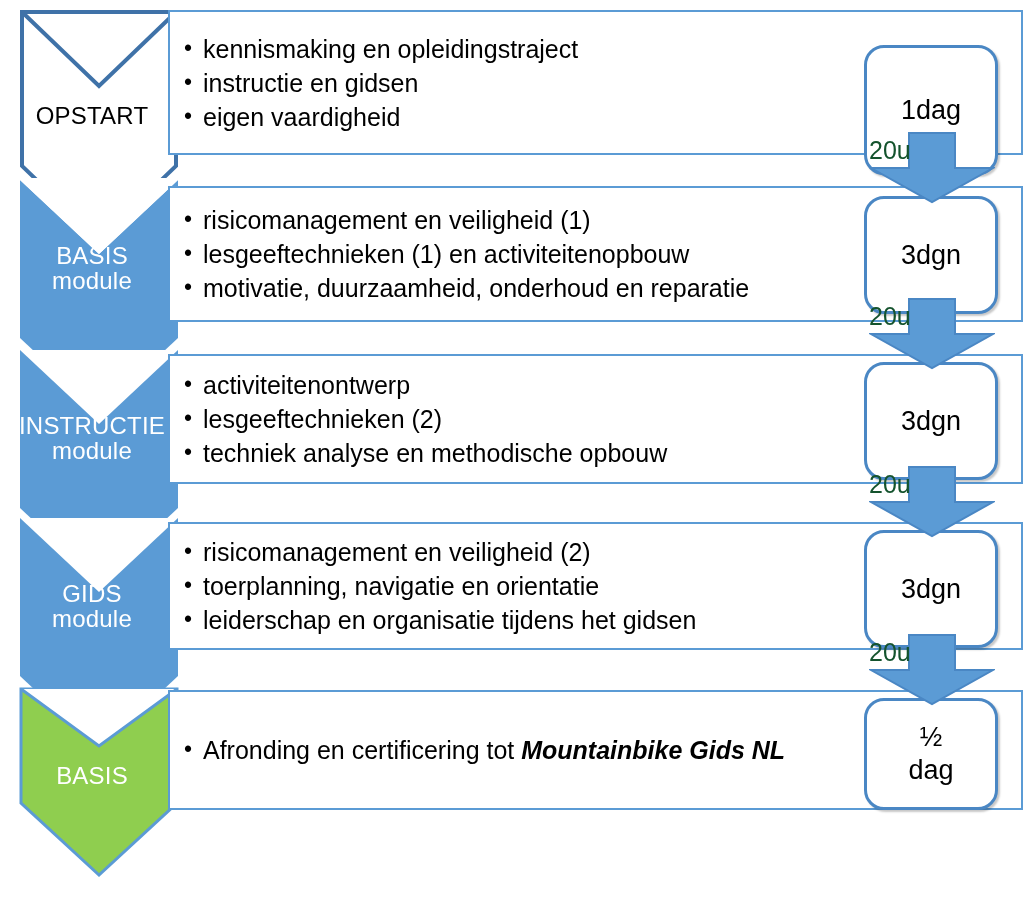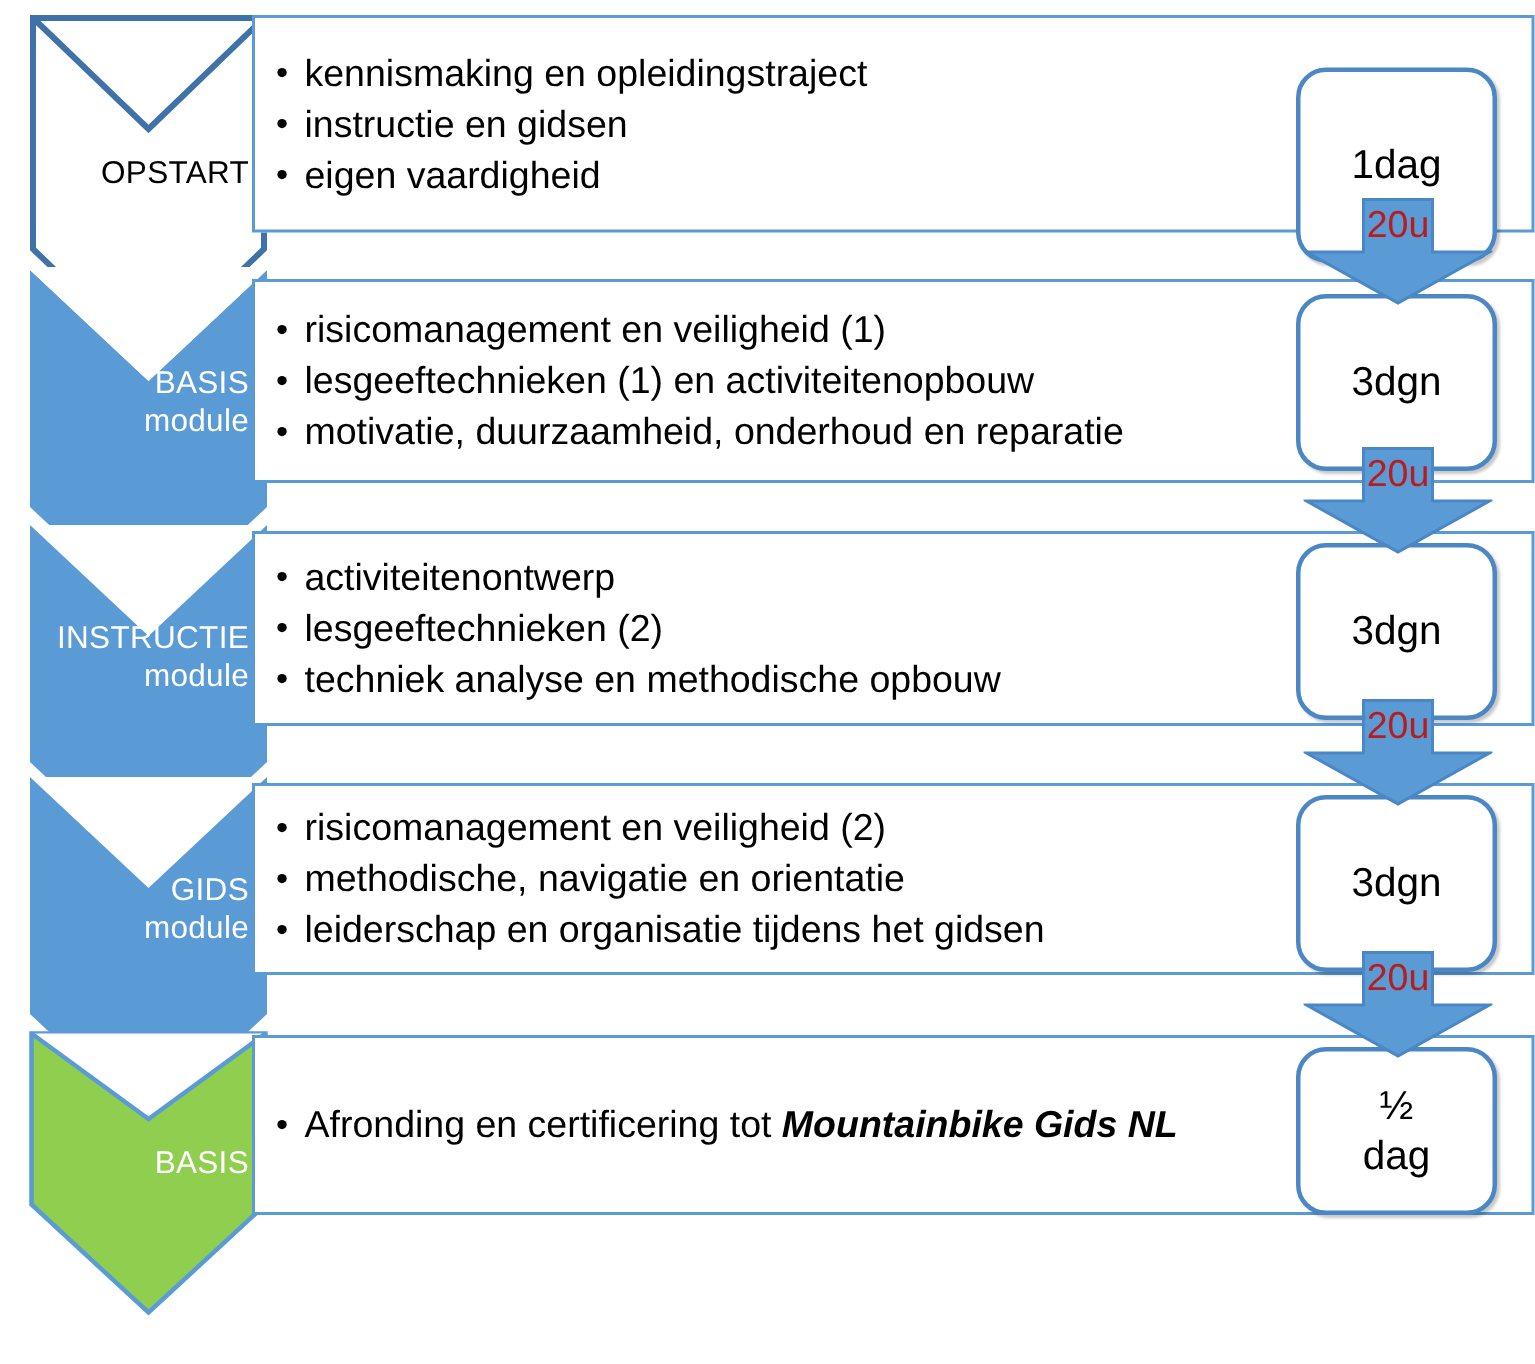--- a/index.html
+++ b/index.html
@@ -19,22 +19,22 @@
   .layer-arrows  {position:absolute;left:0;top:0;width:1023px;height:909px;z-index:4;}
   .layer-labels  {position:absolute;left:0;top:0;width:1023px;height:909px;z-index:5;pointer-events:none;}
 
   
   .chevron{position:absolute;}
   .chevron svg{display:block;}
 
   .chev-label{
     position:absolute;
     width:148px;
-    text-align:right;
-    font-size:21px;
+    text-align:center;
+    font-size:24px;
     line-height:25px;
     letter-spacing:0.2px;
   }
   .chev-label .l2{display:block;}
 
   
   .textbox{
     position:absolute;
     background:#ffffff;
     border:2px solid #5B9BD5;
@@ -88,24 +88,23 @@
   }
   .durtext .dl2{display:block;}
 
   
   .arrow{position:absolute;}
   .arrow svg{display:block;}
   .arrow-label{
     position:absolute;
     left:0;right:0;
     top:4px;
-    text-align:center;
     font-size:25px;
     line-height:29px;
-    color:#b91c1c;
+    color:#14532d;
   }
 </style>
 </head>
 <body>
 
 <div id="stage">
 
   <div class="layer-chevrons">
 
     <div class="chevron" style="left:18px;top:8px;">
@@ -192,21 +191,21 @@
       <ul class="bullets">
         <li>activiteitenontwerp</li>
         <li>lesgeeftechnieken (2)</li>
         <li>techniek analyse en methodische opbouw</li>
       </ul>
     </div>
 
     <div class="textbox" style="left:168px;top:522px;width:855px;height:128px;">
       <ul class="bullets">
         <li>risicomanagement en veiligheid (2)</li>
-        <li>methodische, navigatie en orientatie</li>
+        <li>toerplanning, navigatie en orientatie</li>
         <li>leiderschap en organisatie tijdens het gidsen</li>
       </ul>
     </div>
 
     <div class="textbox" style="left:168px;top:690px;width:855px;height:120px;padding-left:48px;">
       <ul class="bullets">
         <li>Afronding en certificering tot <b>Mountainbike Gids NL</b></li>
       </ul>
     </div>
   </div>

